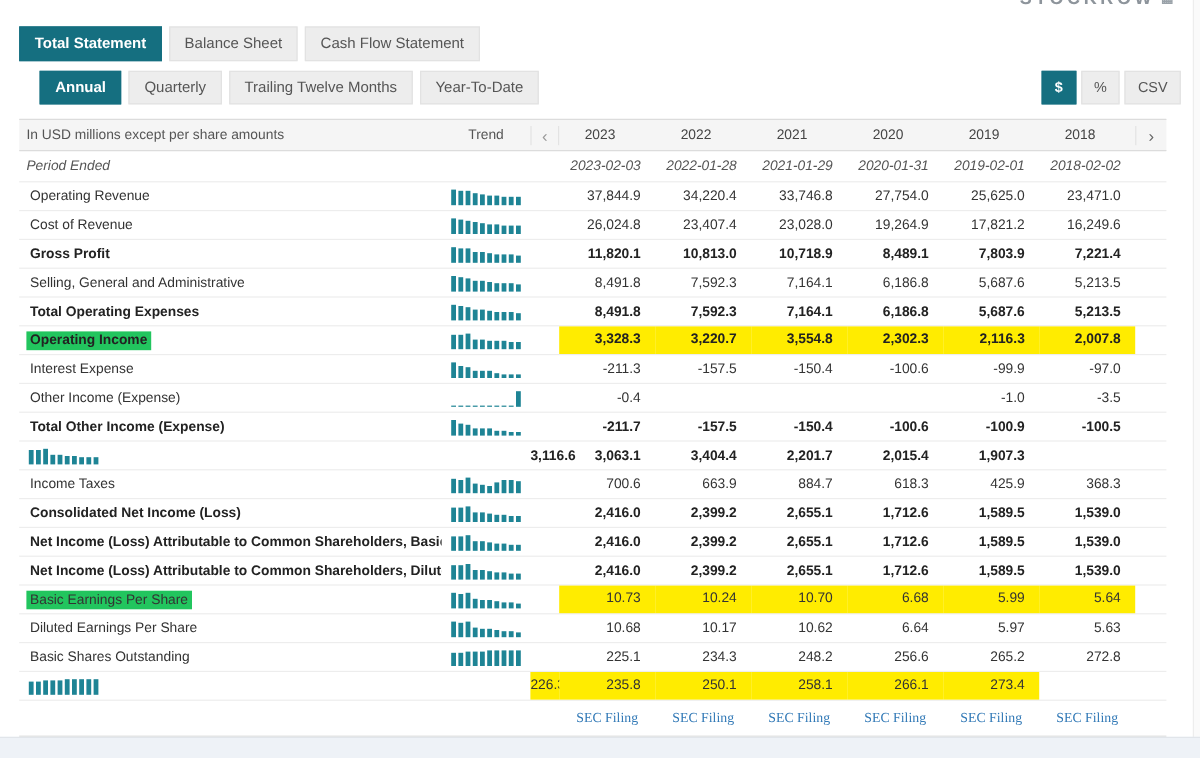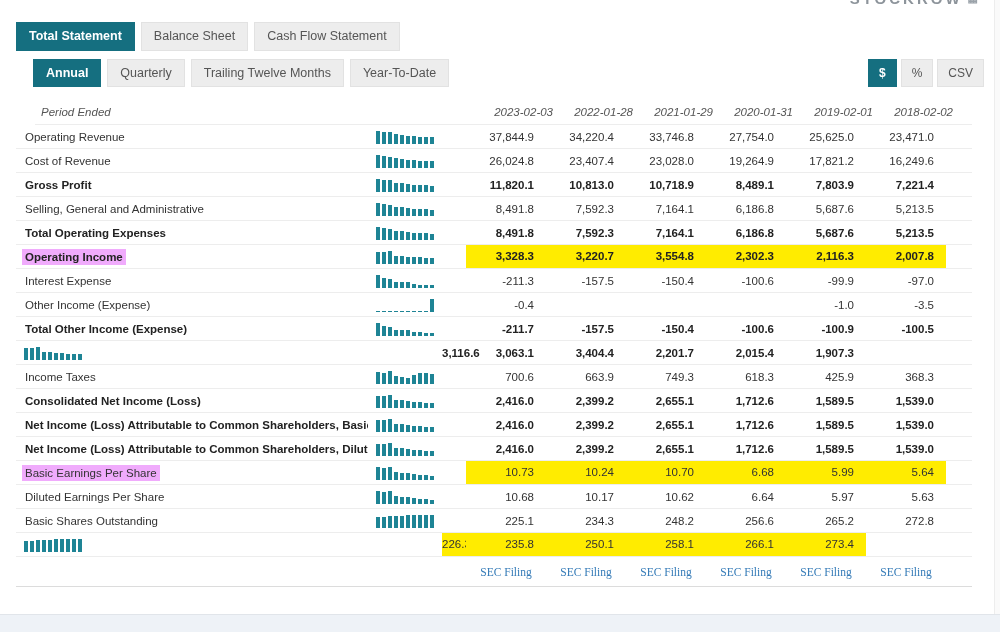--- a/index.html
+++ b/index.html
@@ -52,25 +52,25 @@
   .thead .cell-year { text-align: center; color: #444; }
   .cell-label { padding-left: 6px; overflow: hidden; white-space: nowrap; }
   .cell-num { text-align: right; padding-right: 12px; white-space: nowrap; }
   .cell-year { font-size: 11.5px; }
   .cell-chev, .cell-chev-r { text-align: center; color: #999; font-size: 14px; }
   .thead .cell-chev { border-left: 1px solid #e3e3e3; border-right: 1px solid #e3e3e3; cursor: pointer; }
   .thead .cell-chev-r { border-left: 1px solid #e3e3e3; cursor: pointer; color: #666; }
   .head-center { text-align: center; padding-left: 0; }
 
   .period .cell-label { font-style: italic; color: #555; height:26px; line-height:26px;}
-  .period { height: 26px; margin-left: 19px; }
+  .period { height: 26px; }
   .period .cell-num { font-style: italic; color: #555; }
 
   .label-text { display: inline-block; padding: 2px 3px; cursor: pointer; }
-  .label-text.hl { background: #f0abfc; }
+  .label-text.hl { background: #22c55e; }
   .hl-cell { background: #ffec00; height: 100%; line-height: 23px; text-align: right; }
 
   .spark { display: flex; align-items: flex-end; gap: 2px; height: 14px; padding-left: 8px; }
   .spark i { width: 4px; background: #1e8495; display: block; }
 
   .sec-row { height: 30px; border-bottom: 1px solid #dcdcdc; }
   .sec-row .cell-sec { text-align: center; }
   .sec-link { color: #337ab7; font-size: 11.5px; text-decoration: none; cursor: pointer; font-family: Liberation Serif, serif; }
 
   
@@ -110,20 +110,32 @@
         </span>
       <span class="right-controls" id="unit-controls">
           <button class="btn active small">$</button>
           <button class="btn small">%</button>
           <button class="btn small">CSV</button>
         </span>
     </div>
 
     <div class="tbl">
 
+      <div class="trow thead" id="header-row">
+        <div class="cell-label">In USD millions except per share amounts</div>
+        <div class="cell-trend head-center">Trend</div>
+        <div class="cell-chev">‹</div>
+        <div class="cell-num cell-year">2023</div>
+          <div class="cell-num cell-year">2022</div>
+          <div class="cell-num cell-year">2021</div>
+          <div class="cell-num cell-year">2020</div>
+          <div class="cell-num cell-year">2019</div>
+          <div class="cell-num cell-year">2018</div>
+          <div class="cell-chev-r">›</div>
+      </div>
 
       <div class="trow period" id="period-row">
         <div class="cell-label">Period Ended</div>
         <div class="cell-trend"></div>
         <div class="cell-chev"></div>
         <div class="cell-num">2023-02-03</div>
           <div class="cell-num">2022-01-28</div>
           <div class="cell-num">2021-01-29</div>
           <div class="cell-num">2020-01-31</div>
           <div class="cell-num">2019-02-01</div>
@@ -413,21 +425,21 @@
                 <i style="height: 6px;"></i>
                 <i style="height: 9px;"></i>
                 <i style="height: 11px;"></i>
                 <i style="height: 11px;"></i>
                 <i style="height: 10px;"></i>
               </span>
     </div>
     <div class="cell-chev"></div>
     <div class="cell-num">700.6</div>
             <div class="cell-num">663.9</div>
-            <div class="cell-num">749.3</div>
+            <div class="cell-num">884.7</div>
             <div class="cell-num">618.3</div>
             <div class="cell-num">425.9</div>
             <div class="cell-num">368.3</div>
             <div class="cell-chev-r"></div>
   </div>
           <div class="trow bold">
     <div class="cell-label">
       <span class="label-text">Consolidated Net Income (Loss)</span>
     </div>
     <div class="cell-trend">

